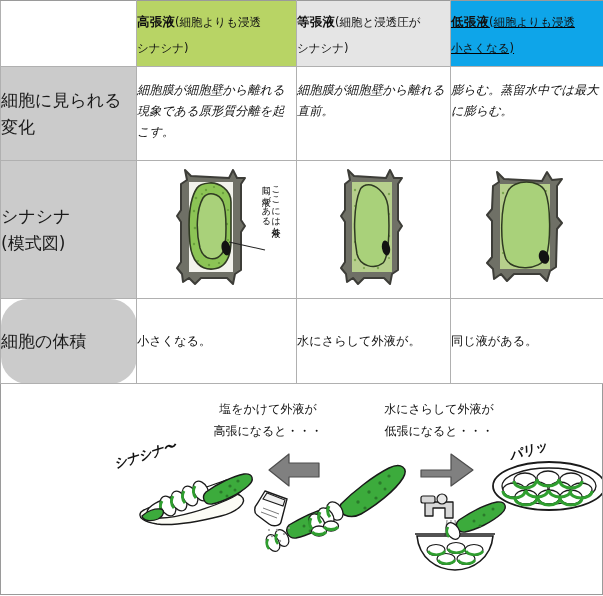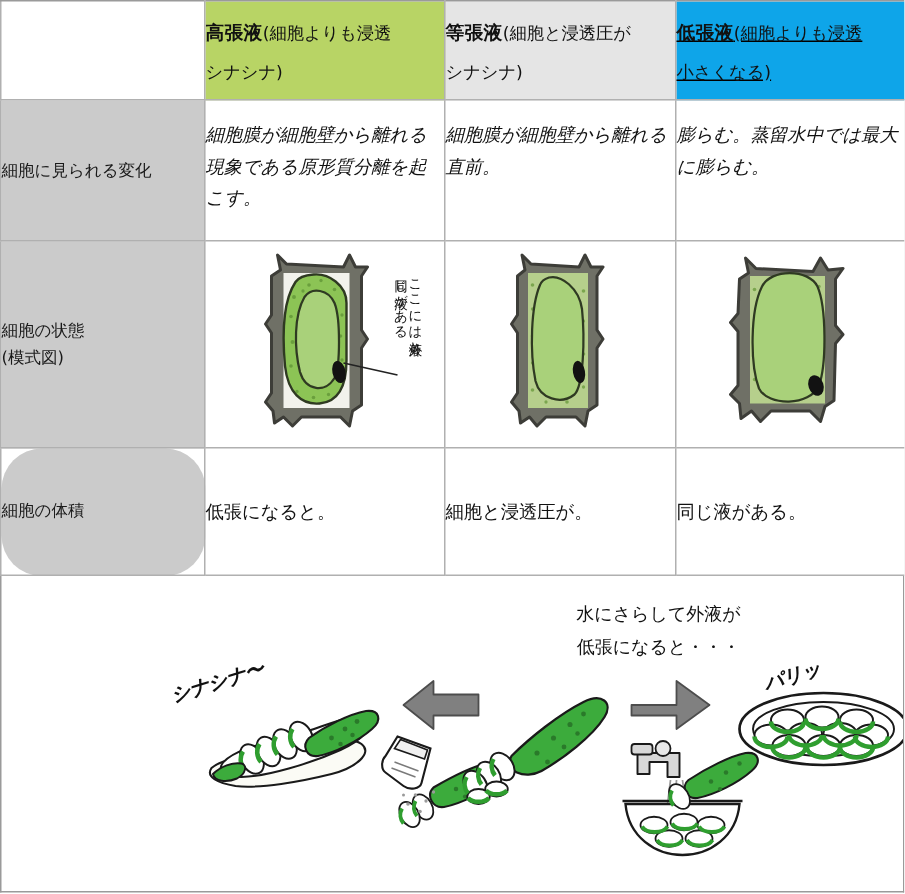--- a/index.html
+++ b/index.html
@@ -60,21 +60,21 @@
   }
   th.hdr .line { line-height: 1.62; }
   .hdr-hyper { background: #b8d465; }
   .hdr-iso   { background: #e5e5e5; }
   .hdr-hypo  { background: #0ea5e9; text-decoration: underline; }
 
   
   td.rowlabel {
     background: #cbcbcb;
     color: #1a1a1a;
-    font-size: 11px;
+    font-size: 17px;
     line-height: 1.55;
     padding: 0 0 0 12px;
     border-left: 1px solid #9a9a9a;
     border-right: 1px solid #a8a8a8;
   }
   td.body {
     background: #ffffff;
     color: #111;
     font-size: 12.2px;
     line-height: 1.72;
@@ -173,21 +173,21 @@
 
       <tr class="r-change">
         <td class="rowlabel">細胞に見られる変化</td>
         <td class="body">細胞膜が細胞壁から離れる現象である原形質分離を起こす。</td>
         <td class="body">細胞膜が細胞壁から離れる直前。</td>
         <td class="body">膨らむ。蒸留水中では最大に膨らむ。</td>
       </tr>
 
       <tr class="r-state">
         <td class="rowlabel">
-          <div>細胞の状態</div>
+          <div>シナシナ</div>
           <div>(模式図)</div>
         </td>
 
         <td class="diagcell">
           <div class="diagwrap">
             <svg width="92" height="128" viewBox="0 0 92 128">
 
               <path d="M20 10 L14 4 L16 14 L10 18 L10 44 L6 50 L10 56 L10 96 L6 102 L11 108 L12 116 L18 112 L24 118 L30 112 L56 112 L62 118 L64 108 L70 104 L70 66 L74 60 L70 54 L70 18 L74 12 L66 12 L62 4 L58 12 Z" fill="#6f7066" stroke="#3d3d38" stroke-width="2" stroke-linejoin="round"></path>
 
               <path d="M18 16 L18 106 L62 106 L62 16 Z" fill="#f2f2ec" stroke="none"></path>
@@ -272,30 +272,32 @@
               </g>
               <path d="M24 22 C16 38 16 74 22 90 C28 102 56 102 62 88 C67 74 67 36 61 22 C55 10 30 10 24 22 Z" fill="#a9d17a" stroke="#2f3a22" stroke-width="1.5"></path>
               <ellipse cx="60" cy="88" rx="5" ry="7" fill="#121212" transform="rotate(-18 60 88)"></ellipse>
             </svg>
           </div>
         </td>
       </tr>
 
       <tr class="r-volume">
         <td class="rowlabel">細胞の体積</td>
-        <td class="body">低張になると。</td>
-        <td class="body">細胞と浸透圧が。</td>
+        <td class="body">小さくなる。</td>
+        <td class="body">水にさらして外液が。</td>
         <td class="body">同じ液がある。</td>
       </tr>
 
     </tbody>
   </table>
 
   <div class="illus">
 
+    <div class="cap cap-salt">塩をかけて外液が
+高張になると・・・</div>
     <div class="cap cap-water">水にさらして外液が
 低張になると・・・</div>
 
     <div class="onomat onomat-left">シナシナ〜</div>
     <div class="onomat onomat-right">パリッ</div>
 
     <svg class="svg-abs" width="603" height="211" viewBox="0 0 603 211">
 
       <g>
         <path d="M140 128 C152 118 176 122 196 116 C214 111 232 106 240 112 C248 118 236 128 220 132 C200 137 172 142 156 140 C144 138 136 134 140 128 Z" fill="#fbfbf5" stroke="#1a1a1a" stroke-width="1.4"></path>

